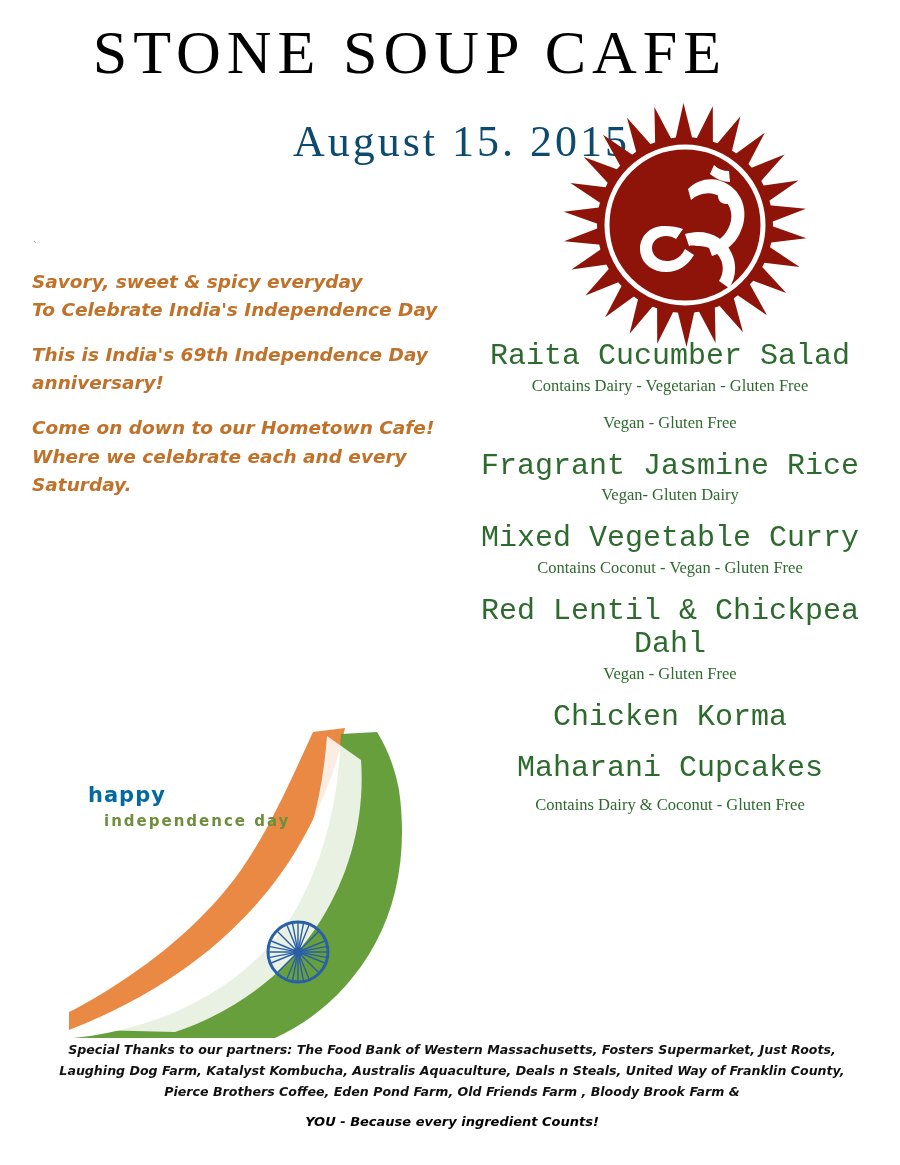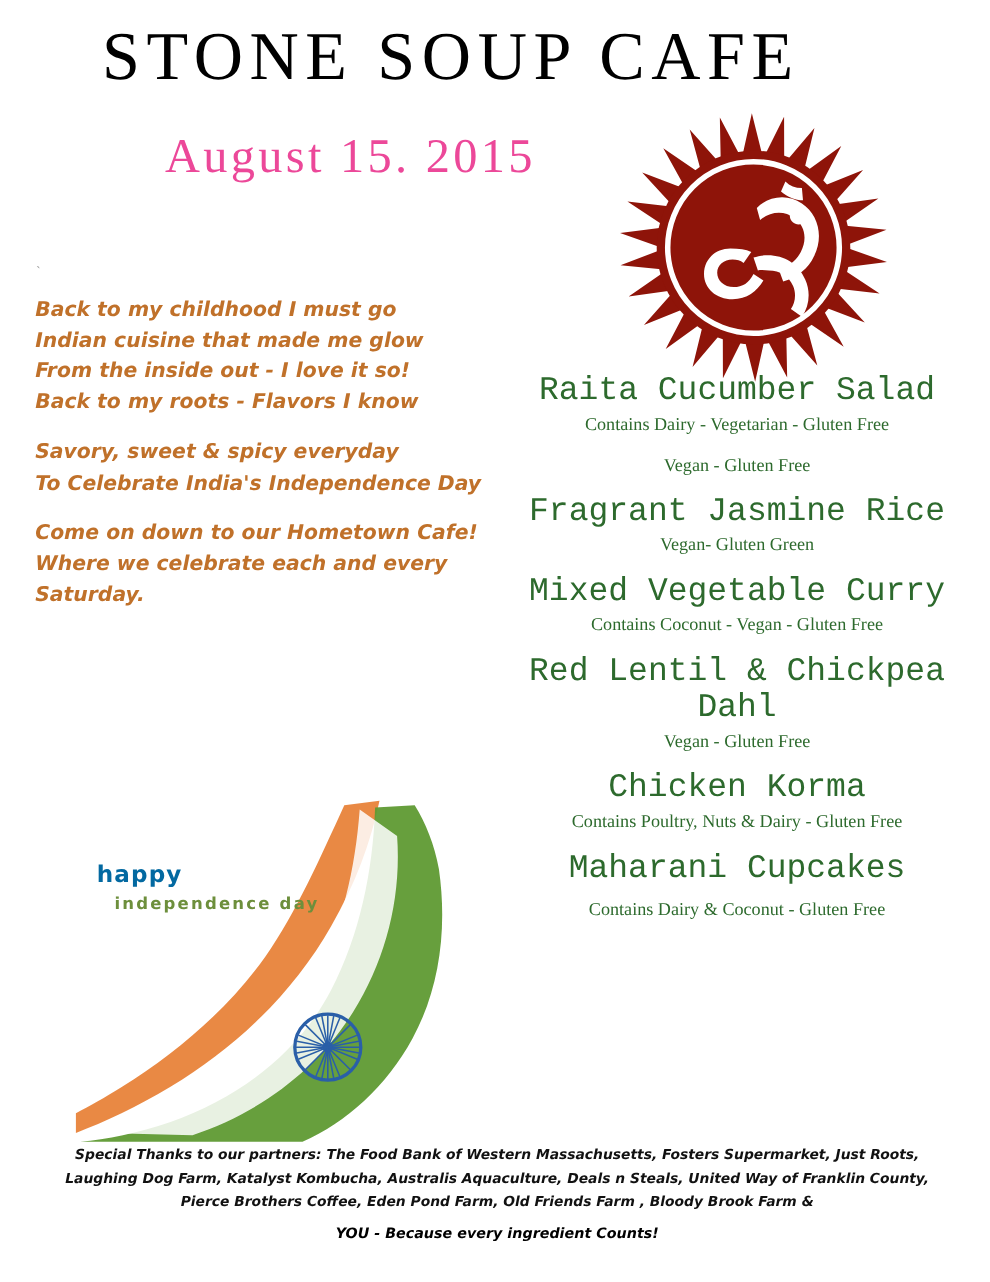--- a/index.html
+++ b/index.html
@@ -28,25 +28,25 @@
     letter-spacing: 6px;
     font-weight: 400;
     color: #000;
     line-height: 1.05;
   }
   .date {
     position: absolute;
     top: 116px;
     left: 150px;
     width: 480px;
-    text-align: left;
+    text-align: right;
     font-family: "Liberation Serif", serif;
     font-size: 44px;
     letter-spacing: 3px;
-    color: #ec4899;
+    color: #0c4a6e;
   }
 
   
   .om-wrap {
     position: absolute;
     top: 100px;
     left: 560px;
     width: 250px;
     height: 250px;
   }
@@ -176,22 +176,22 @@
       <path d="M104 126c-14 0-24 10-24 23s11 23 26 23c13 0 22-7 28-17l-9-6c-4 8-10 12-18 12-9 0-15-6-15-13s6-12 14-12c4 0 7 1 10 3l7-10c-5-2-11-3-19-3z"></path>
       <path d="M131 100c9-8 22-9 31-2 10 7 12 20 6 31-4 8-11 13-20 16l4 11c13-4 23-12 28-23 9-18 4-38-11-48-13-9-30-7-41 4l3 11z"></path>
       <path d="M139 146c10 0 18 5 22 14 3 7 2 15-2 21l10 7c7-10 8-23 3-34-6-14-19-22-34-22-5 0-9 1-13 2l4 12c3-1 7 0 10 0z"></path>
       <path d="M166 88c-4 0-8 3-8 8s4 8 8 8 8-3 8-8-4-8-8-8z"></path>
       <path d="M150 74c6 5 13 8 20 8l-1-11c-6 0-11-2-15-6l-4 9z"></path>
     </g>
   </svg>
 </div>
 
 <div class="poem">
-  <div class="stanza">Back to my childhood I must go<br>Indian cuisine that made me glow<br>From the inside out - I love it so!<br>Back to my roots - Flavors I know</div>
   <div class="stanza">Savory, sweet &amp; spicy everyday<br>To Celebrate India's Independence Day</div>
+  <div class="stanza">This is India's 69th Independence Day anniversary!</div>
   <div class="stanza">Come on down to our Hometown Cafe!<br>Where we celebrate each and every Saturday.</div>
 </div>
 
 <svg class="flag" viewBox="0 0 400 320">
   <path d="M258 12 C236 60 214 110 186 150 C152 198 104 238 56 268 C40 278 26 286 14 292 L14 310 C40 300 70 286 100 268 C160 232 212 182 246 122 C268 84 282 46 290 8 Z" fill="#e8833a" opacity="0.95"></path>
   <path d="M286 14 C284 72 272 130 246 180 C216 238 162 278 100 300 C70 310 42 316 18 318 L220 318 C260 300 296 268 320 224 C344 180 352 126 344 70 C340 48 332 28 322 12 Z" fill="#5f9a33" opacity="0.95"></path>
   <path d="M272 16 C268 70 256 122 232 168 C204 220 160 258 108 284 C86 296 62 304 40 310 L120 312 C180 292 232 254 266 200 C296 152 310 96 306 40 Z" fill="#ffffff" opacity="0.85"></path>
   <g transform="translate(243,232)">
     <circle r="30" fill="none" stroke="#2a5fa8" stroke-width="3"></circle>
     <circle r="5" fill="#2a5fa8"></circle>
@@ -218,33 +218,32 @@
 <div class="menu">
   <div class="menu-item">
     <div class="dish">Raita Cucumber Salad</div>
     <div class="dish-sub">Contains Dairy - Vegetarian - Gluten Free</div>
   </div>
   <div class="menu-item">
     <div class="dish-sub">Vegan - Gluten Free</div>
   </div>
   <div class="menu-item">
     <div class="dish">Fragrant Jasmine Rice</div>
-    <div class="dish-sub">Vegan- Gluten Green</div>
+    <div class="dish-sub">Vegan- Gluten Dairy</div>
   </div>
   <div class="menu-item">
     <div class="dish">Mixed Vegetable Curry</div>
     <div class="dish-sub">Contains Coconut - Vegan - Gluten Free</div>
   </div>
   <div class="menu-item">
     <div class="dish">Red Lentil &amp; Chickpea Dahl</div>
     <div class="dish-sub">Vegan - Gluten Free</div>
   </div>
   <div class="menu-item">
     <div class="dish">Chicken Korma</div>
-    <div class="dish-sub">Contains  Poultry, Nuts &amp; Dairy - Gluten Free</div>
   </div>
   <div class="menu-item last">
     <div class="dish">Maharani Cupcakes</div>
     <div class="dish-sub">Contains Dairy &amp; Coconut - Gluten Free</div>
   </div>
 </div>
 
 <div class="footer">Special Thanks to our partners: The Food Bank of Western Massachusetts, Fosters Supermarket, Just Roots, Laughing Dog Farm, Katalyst Kombucha, Australis Aquaculture, Deals n Steals, United Way of Franklin County, Pierce Brothers Coffee, Eden Pond Farm, Old Friends Farm , Bloody Brook Farm &amp;</div>
 <div class="footer-last">YOU - Because every ingredient Counts!</div>
 

